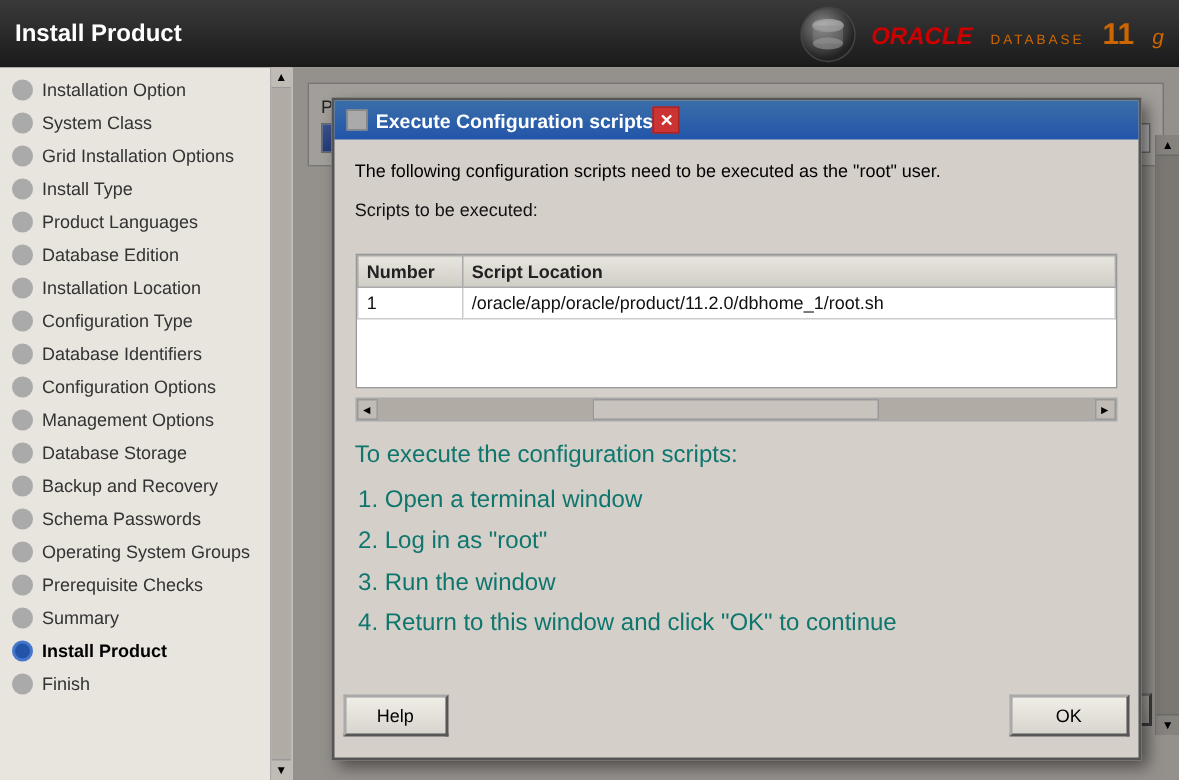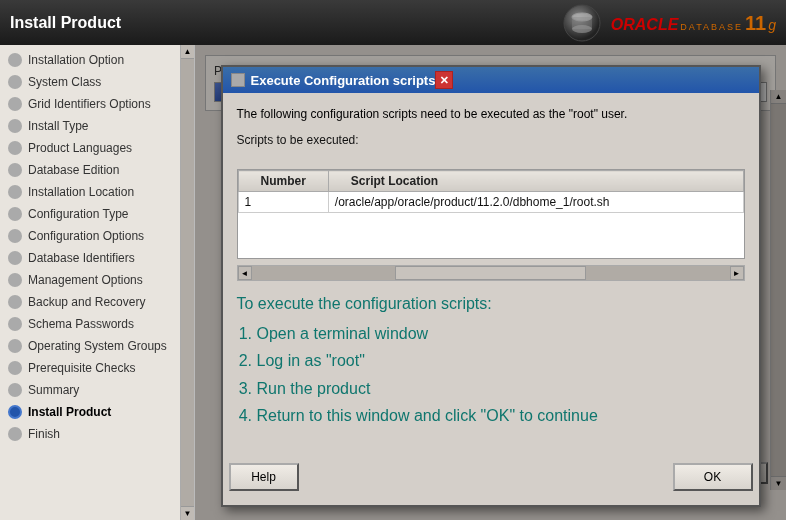--- a/index.html
+++ b/index.html
@@ -202,21 +202,21 @@
       margin-bottom: 6px;
     }
     .scripts-table {
       width: 100%;
       border-collapse: collapse;
       font-size: 12px;
     }
     .scripts-table th {
       background: linear-gradient(180deg, #e8e4de 0%, #d0ccc6 100%);
       border: 1px solid #aaa;
-      padding: 3px 22px;
+      padding: 3px 6px;
       text-align: left;
       font-weight: bold;
       color: #222;
     }
     .scripts-table td {
       border: 1px solid #ccc;
       padding: 3px 6px;
       color: #111;
     }
 
@@ -322,21 +322,21 @@
           <stop offset="100%" stop-color="#222"></stop>
         </radialGradient>
       </defs>
       <circle cx="19" cy="19" r="18" fill="url(#dbGrad)" stroke="#444" stroke-width="1"></circle>
       <ellipse cx="19" cy="13" rx="10" ry="4" fill="#bbb" opacity="0.7"></ellipse>
       <ellipse cx="19" cy="13" rx="10" ry="4" fill="none" stroke="#999" stroke-width="1"></ellipse>
       <rect x="9" y="13" width="20" height="12" fill="#888" opacity="0.4"></rect>
       <ellipse cx="19" cy="25" rx="10" ry="4" fill="#999" opacity="0.6"></ellipse>
     </svg>
     <div style="display:flex;flex-direction:column;align-items:flex-start;margin-left:6px;">
-      <div style="display:flex;align-items:baseline;gap:2px;">
+      <div style="display:flex;align-items:baseline;gap:12px;">
         <span style="color:#cc0000;font-size:16px;font-weight:bold;font-style:italic;">ORACLE</span>
         <span style="font-size:9px;color:#cc6600;letter-spacing:2px;">DATABASE</span>
         <span style="color:#cc6600;font-size:20px;font-weight:bold;line-height:1;">11</span>
           <span style="color:#cc6600;font-size:14px;vertical-align:super;font-style:italic;">g</span>
       </div>
     </div>
   </div>
 </div>
 
 <div class="main">
@@ -351,21 +351,21 @@
       <div class="sidebar-item">
         <div class="bullet"></div>
         <span>Installation Option</span>
       </div>
       <div class="sidebar-item">
         <div class="bullet"></div>
         <span>System Class</span>
       </div>
       <div class="sidebar-item">
         <div class="bullet"></div>
-        <span>Grid Identifiers Options</span>
+        <span>Grid Installation Options</span>
       </div>
       <div class="sidebar-item">
         <div class="bullet"></div>
         <span>Install Type</span>
       </div>
       <div class="sidebar-item">
         <div class="bullet"></div>
         <span>Product Languages</span>
       </div>
       <div class="sidebar-item">
@@ -375,29 +375,33 @@
       <div class="sidebar-item">
         <div class="bullet"></div>
         <span>Installation Location</span>
       </div>
       <div class="sidebar-item">
         <div class="bullet"></div>
         <span>Configuration Type</span>
       </div>
       <div class="sidebar-item">
         <div class="bullet"></div>
+        <span>Database Identifiers</span>
+      </div>
+      <div class="sidebar-item">
+        <div class="bullet"></div>
         <span>Configuration Options</span>
       </div>
       <div class="sidebar-item">
         <div class="bullet"></div>
-        <span>Database Identifiers</span>
-      </div>
-      <div class="sidebar-item">
-        <div class="bullet"></div>
         <span>Management Options</span>
+      </div>
+      <div class="sidebar-item">
+        <div class="bullet"></div>
+        <span>Database Storage</span>
       </div>
       <div class="sidebar-item">
         <div class="bullet"></div>
         <span>Backup and Recovery</span>
       </div>
       <div class="sidebar-item">
         <div class="bullet"></div>
         <span>Schema Passwords</span>
       </div>
       <div class="sidebar-item">
@@ -481,21 +485,21 @@
               <div class="hscrollbar-thumb"></div>
             </div>
             <div class="hscrollbar-right">►</div>
           </div>
 
           <div class="instructions">
             <div class="title">To execute the configuration scripts:</div>
             <ol>
               <li>Open a terminal window</li>
               <li>Log in as "root"</li>
-              <li>Run the product</li>
+              <li>Run the window</li>
               <li>Return to this window and click "OK" to continue</li>
             </ol>
           </div>
         </div>
 
         <div class="modal-footer">
           <button class="modal-btn">Help</button>
           <button class="modal-btn" style="min-width:80px;">OK</button>
         </div>
 

